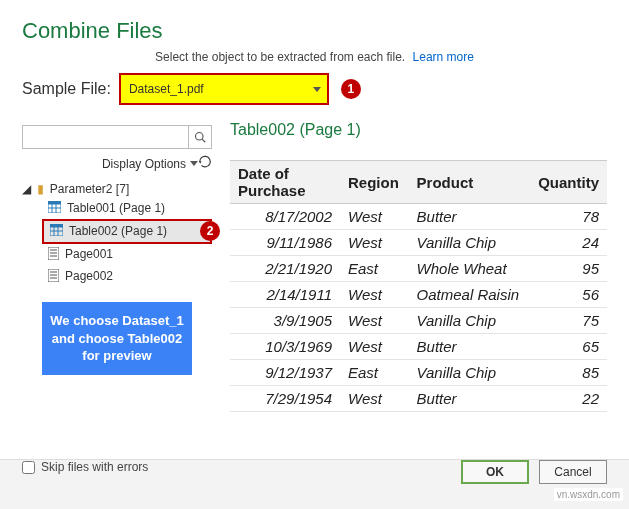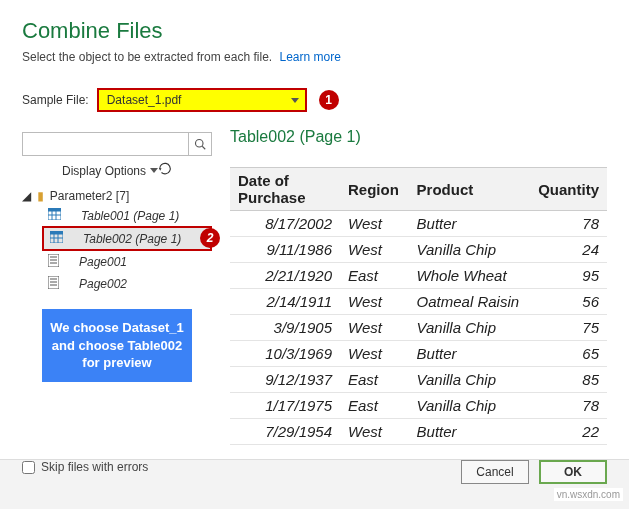--- a/index.html
+++ b/index.html
@@ -18,34 +18,35 @@
     }
     .title {
       font-size: 22px;
       font-weight: 400;
       color: #1a7a3f;
       margin-bottom: 6px;
     }
     .subtitle {
       font-size: 12px;
       color: #444;
-      margin-bottom: 24px;
+      margin-bottom: 9px;
+      text-align: center;
     }
     .subtitle a { color: #0066cc; text-decoration: none; margin-left: 4px; }
 
     .sample-row {
       display: flex;
       align-items: center;
       gap: 8px;
       margin-bottom: 20px;
     }
-    .sample-row label { font-size: 12px; color: #333; }
+    .sample-row label { font-size: 16px; color: #333; }
     .combo {
       flex: 0 0 210px;
-      height: 24px;
+      height: 32px;
       border: 2px solid #c00000;
       background: #ffff00;
       display: flex;
       align-items: center;
       justify-content: space-between;
       padding: 0 6px 0 8px;
       font-size: 12px;
     }
     .combo .caret {
       width: 0; height: 0;
@@ -75,43 +76,42 @@
     }
     .search-wrap input {
       border: none; outline: none; width: 100%;
       font-size: 12px; padding: 0 6px; color: #888; font-style: italic;
     }
     .search-wrap .search-btn {
       width: 26px; border-left: 1px solid #bbb;
       display:flex;align-items:center;justify-content:center;color:#555;
     }
     .disp-row {
-      display:flex;align-items:center;justify-content:center;
+      display:flex;align-items:center;justify-content:flex-end;
       font-size: 12px; margin: 6px 0 8px 0; color:#333;
     }
     .disp-row .do-left { display:flex;align-items:center;gap:4px;}
     .caret-down {
       width: 0; height: 0;
       border-left: 4px solid transparent;
       border-right: 4px solid transparent;
       border-top: 5px solid #555;
     }
     .refresh-icon { font-size:14px;color:#333; cursor:pointer;}
 
     .tree { font-size: 12px; }
     .tree-root {
       display:flex;align-items:center;gap:6px;padding:2px 0;
     }
     .tree-root .folder { color:#d8a032; }
     .tree-children { padding-left: 22px; }
     .tree-item {
-      display:flex;align-items:center;gap:20px;
+      display:flex;gap:6px;
       padding: 3px 4px;
       position: relative;
-      font-style: italic;
     }
     .tree-item.selected {
       border: 2px solid #c00000;
       background: #e6e6e6;
       margin-left: -2px;
       padding-left: 6px;
     }
     .tbl-icon { color:#2b7ab8; font-size:12px;}
     .page-icon { color:#555; }
     .badge-tree { position:absolute; right:-10px; top:0;}
@@ -337,41 +337,35 @@
               <td>Butter</td>
               <td>65</td>
             </tr>
             <tr>
               <td>9/12/1937</td>
               <td>East</td>
               <td>Vanilla Chip</td>
               <td>85</td>
             </tr>
             <tr>
-              <td>1/17/1975</td>
-              <td>East</td>
-              <td>Vanilla Chip</td>
-              <td>78</td>
-            </tr>
-            <tr>
               <td>7/29/1954</td>
               <td>West</td>
               <td>Butter</td>
               <td>22</td>
             </tr>
           </tbody>
       </table>
     </div>
   </div>
 </div>
 
 <div class="footer">
   <label class="skip">
     <input type="checkbox" style="">
     <span>Skip files with errors</span>
   </label>
   <div class="btns">
+    <div class="btn ok">OK</div>
     <div class="btn">Cancel</div>
-    <div class="btn ok">OK</div>
   </div>
 </div>
 
 <div class="watermark">vn.wsxdn.com</div>
 
 </body></html>

